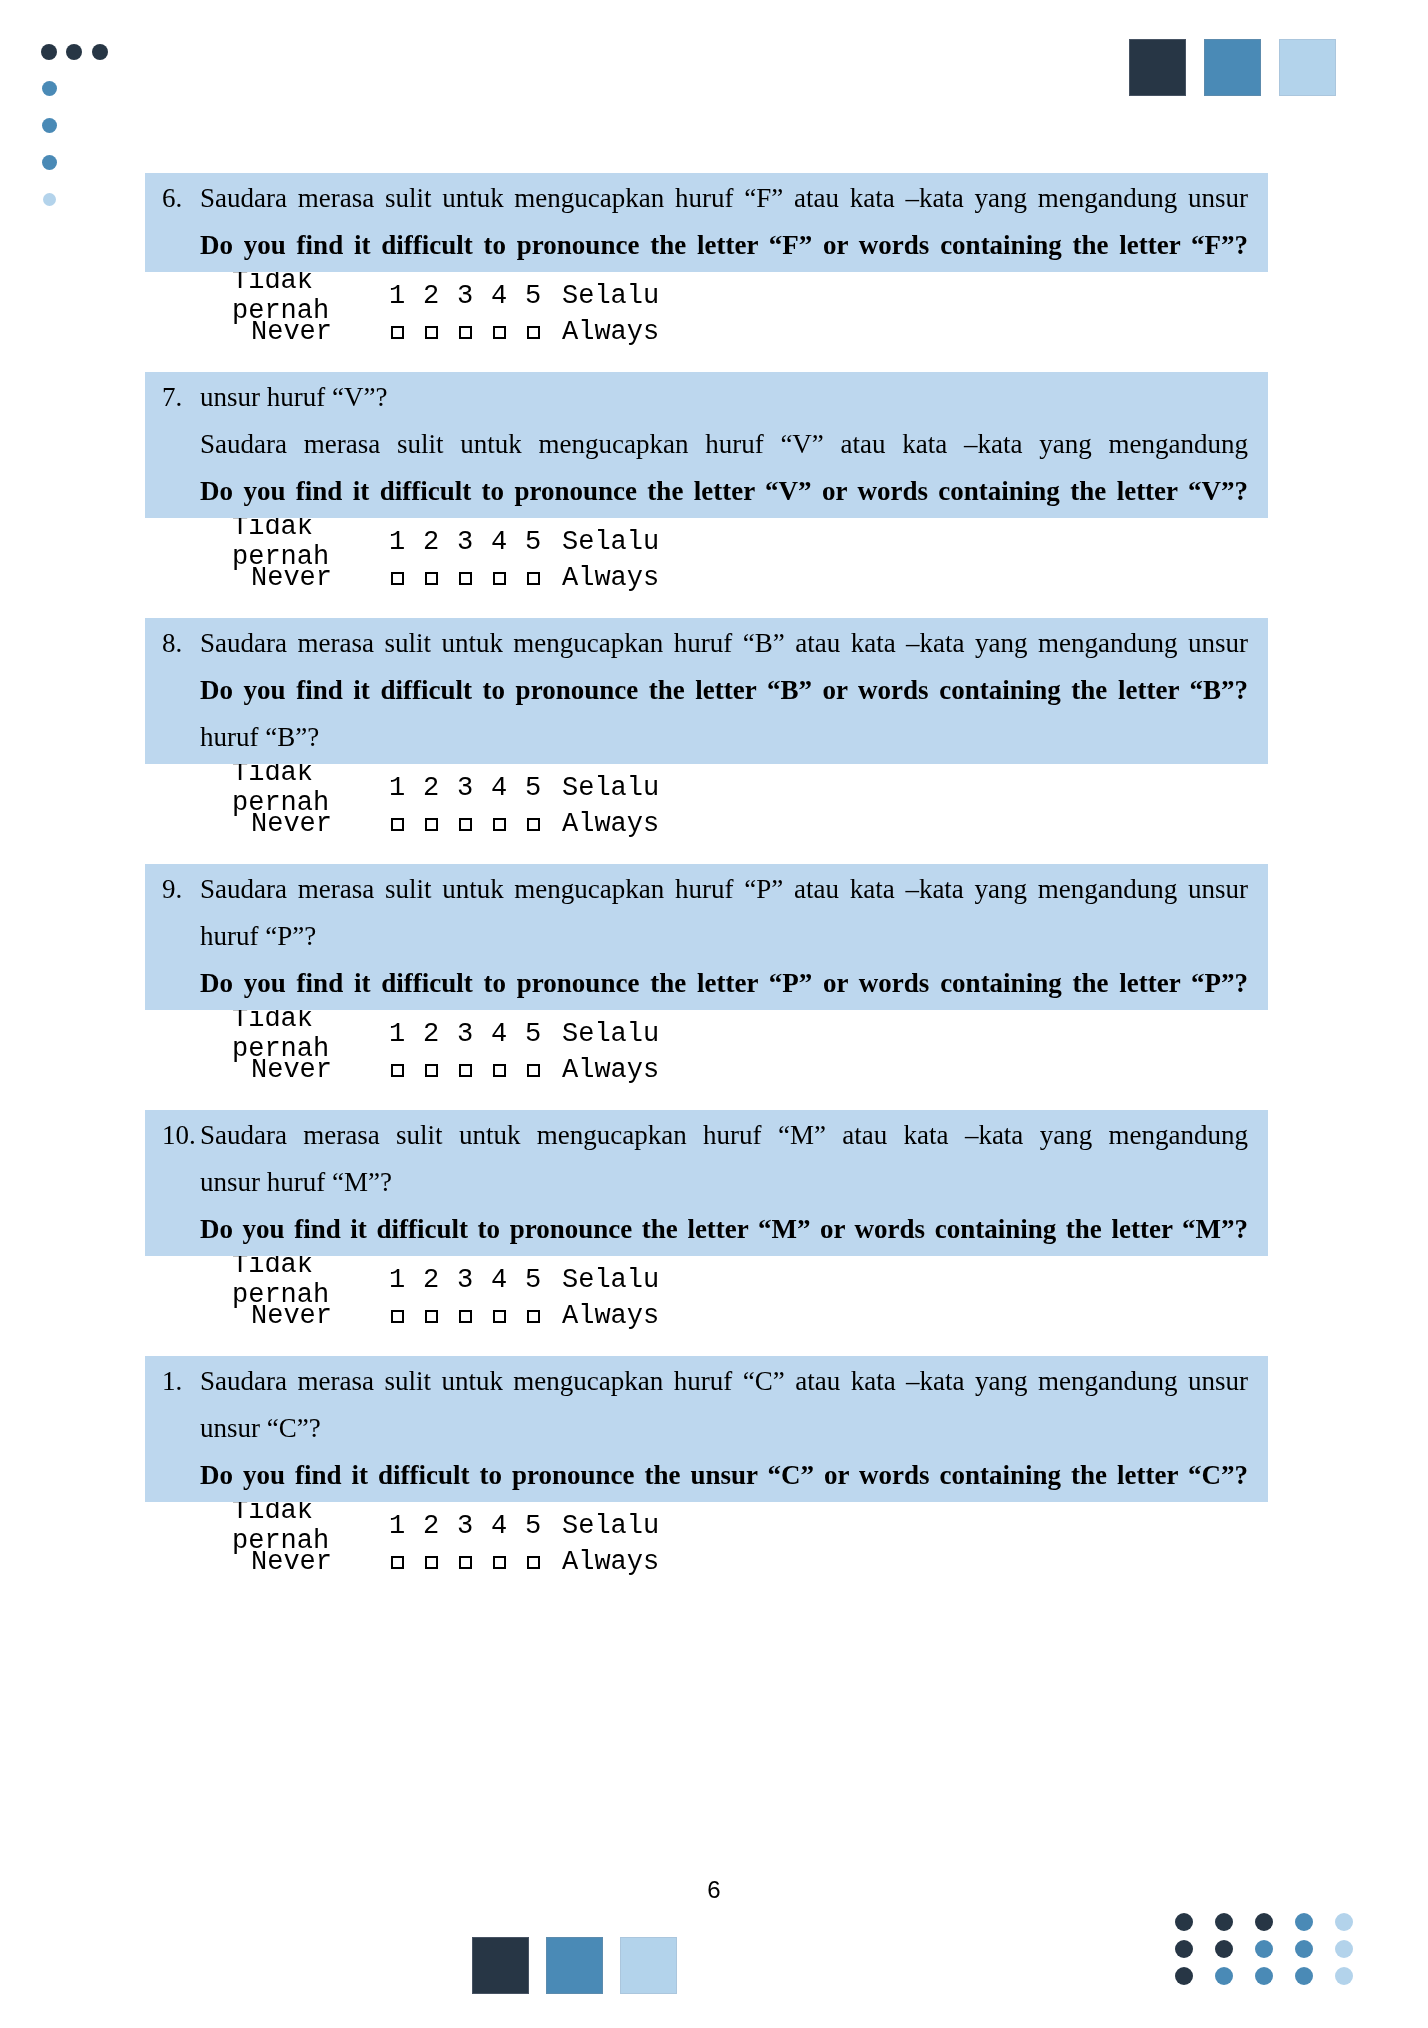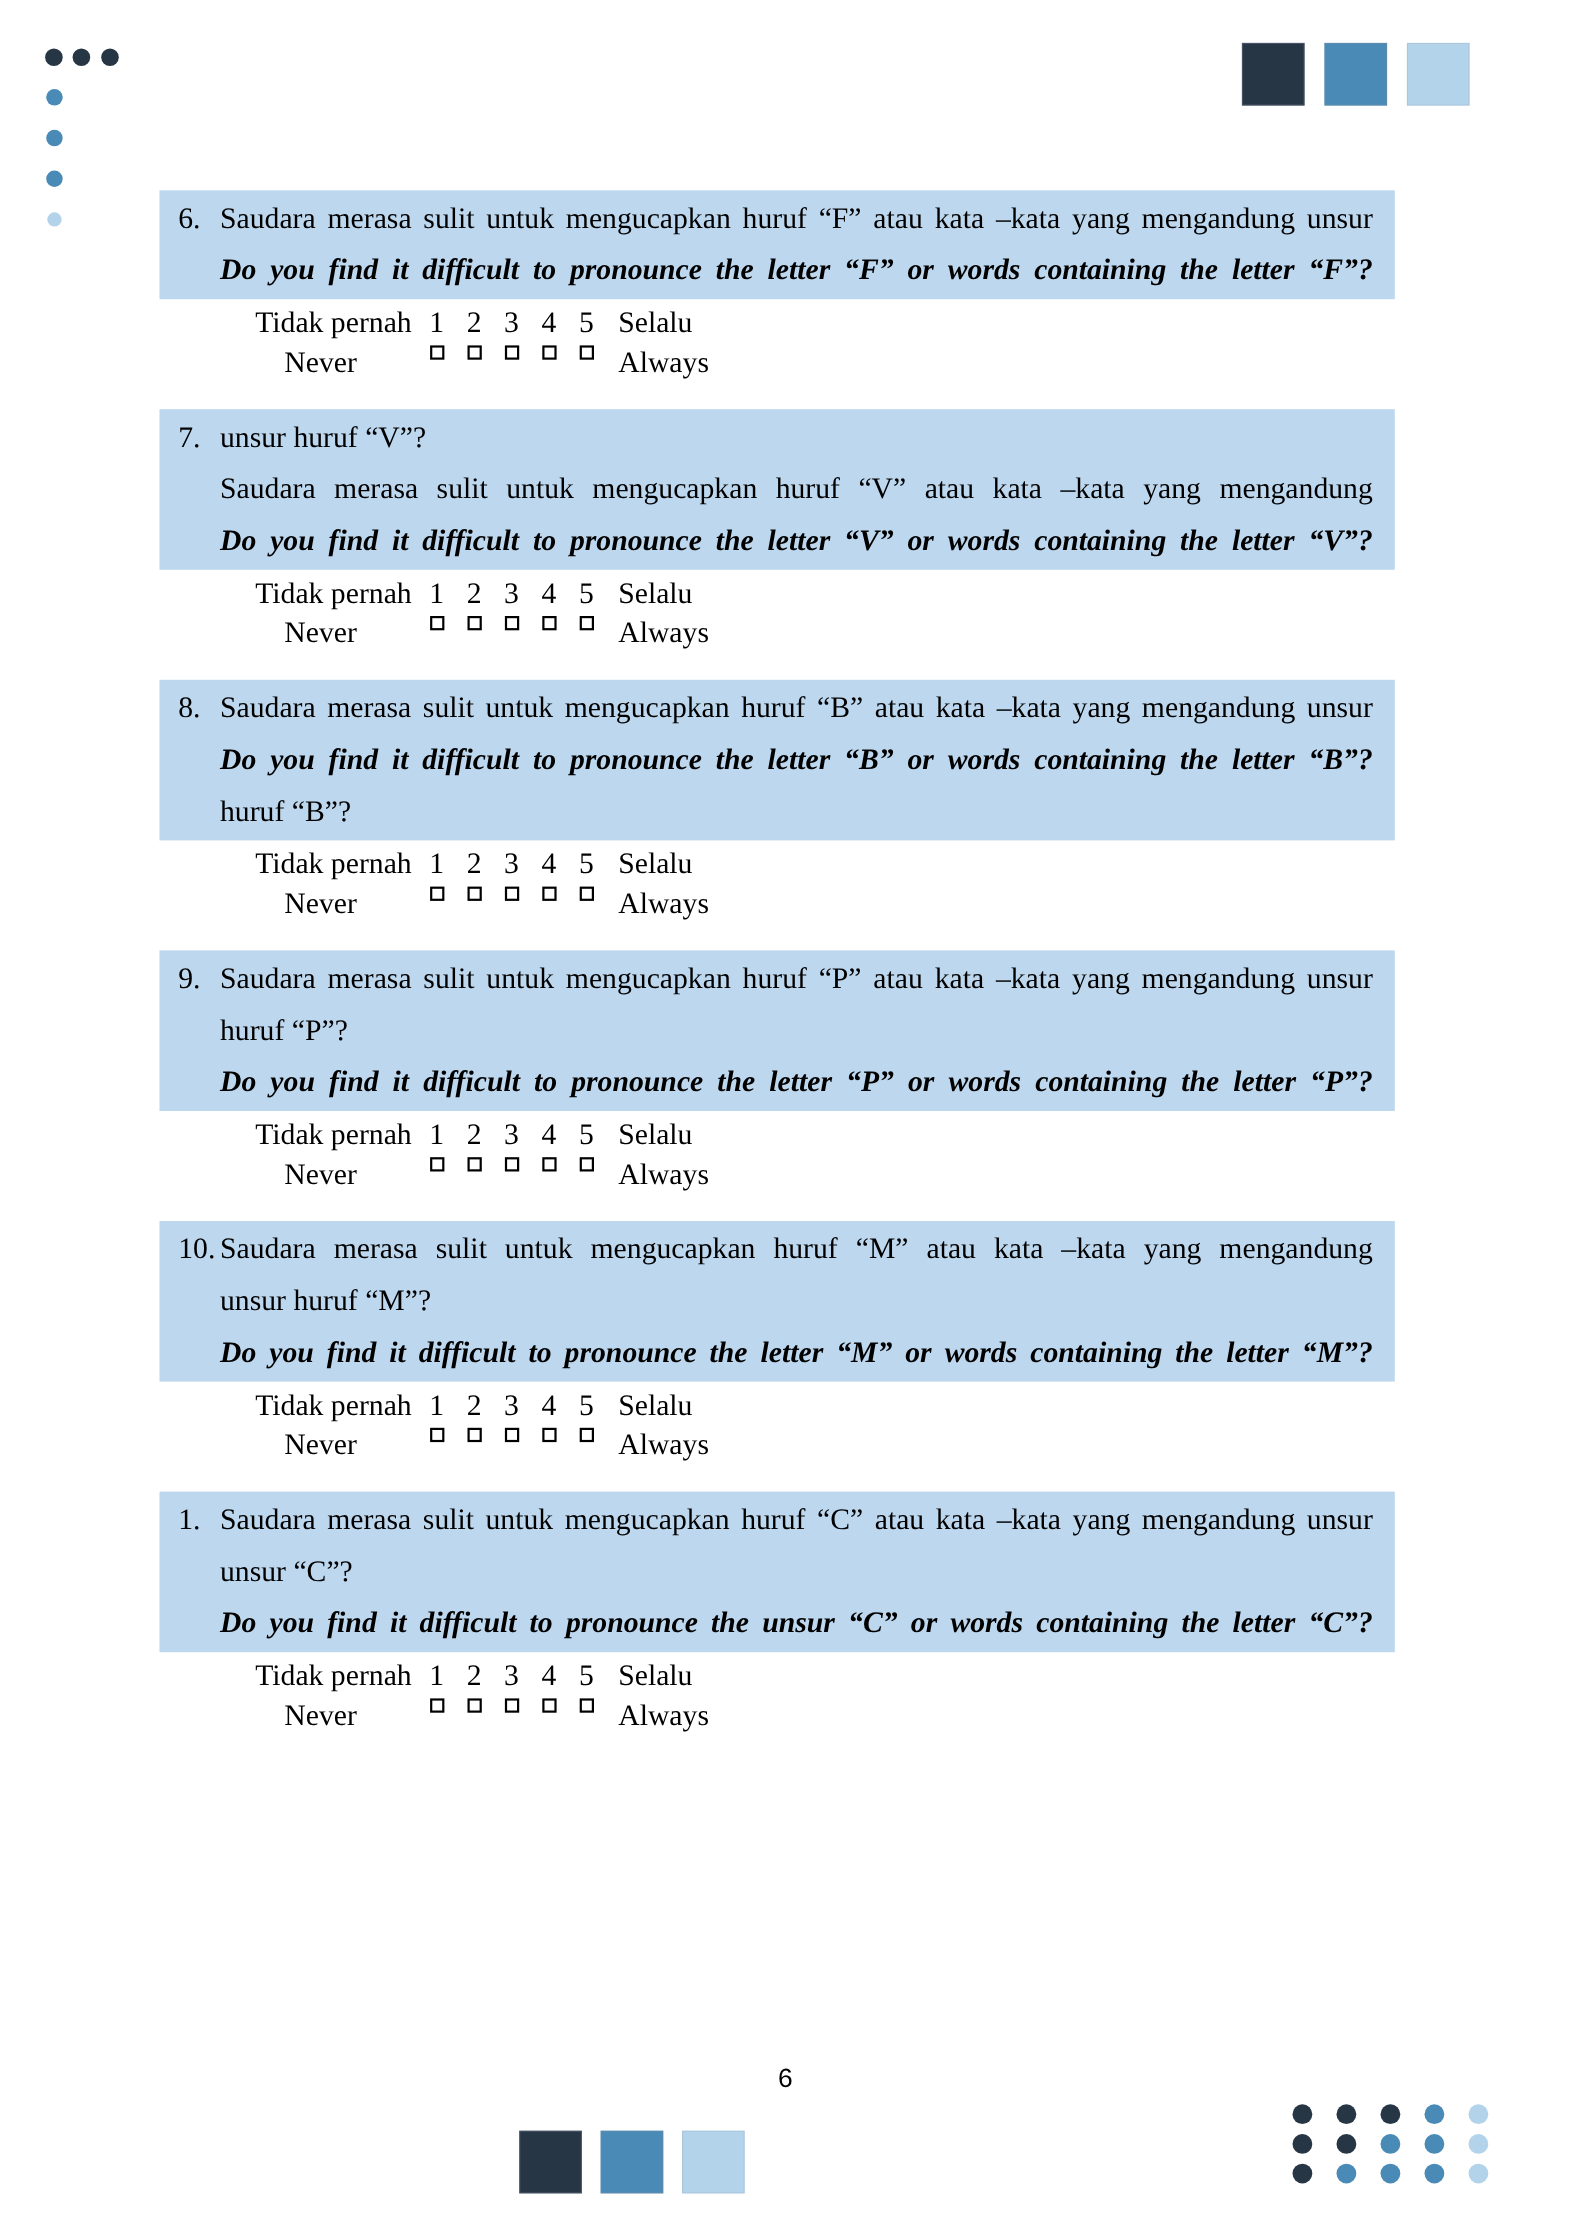--- a/index.html
+++ b/index.html
@@ -72,29 +72,28 @@
     line-height: 47px;
   }
   .qline.just {
     text-align: justify;
     text-align-last: justify;
   }
   .qline.en {
     font-weight: bold;
     text-align: justify;
     text-align-last: justify;
-    font-style: italic;
   }
 
   .scale {
     margin-left: 80px;
     margin-top: 6px;
     font-size: 27px;
   }
-  .scale-row { display: flex; align-items: flex-start; height: 36px; }
+  .scale-row { display: flex; align-items: center; height: 36px; font-family: Liberation Mono, monospace; }
   .sl-left  { width: 155px; padding-left: 7px; }
   .sl-left.center { text-align: center; padding-left: 0; padding-right: 22px; }
   .sl-cell  { width: 34px; text-align: center; display: flex; justify-content: center; align-items: center; }
   .sl-right { margin-left: 12px; }
   .checkbox {
     display: inline-block;
     width: 13px; height: 13px;
     border: 2px solid #000;
     background: #fff;
   }

